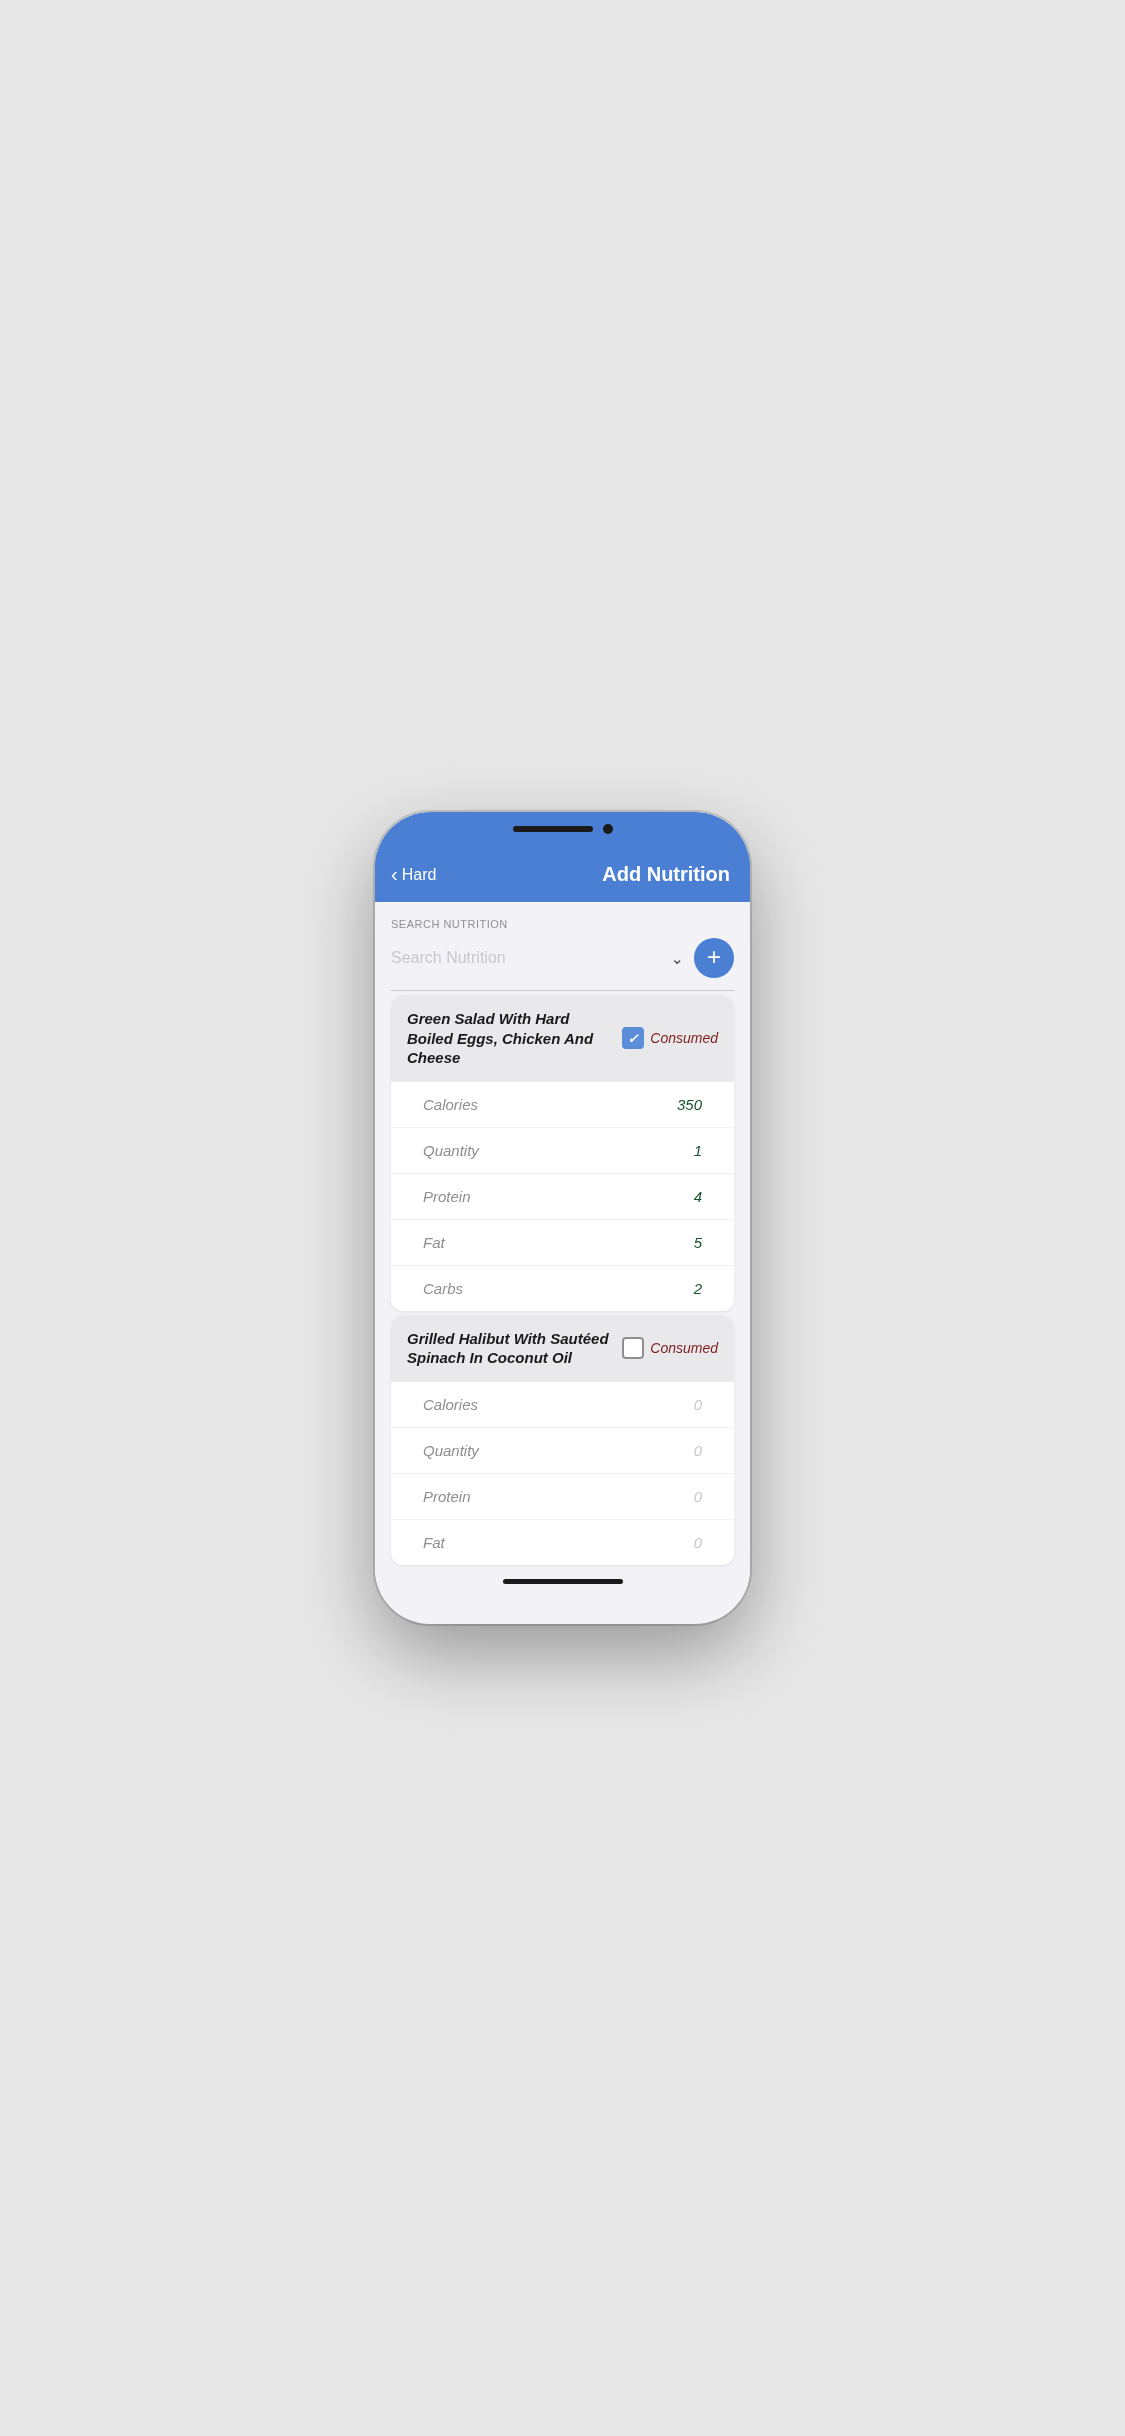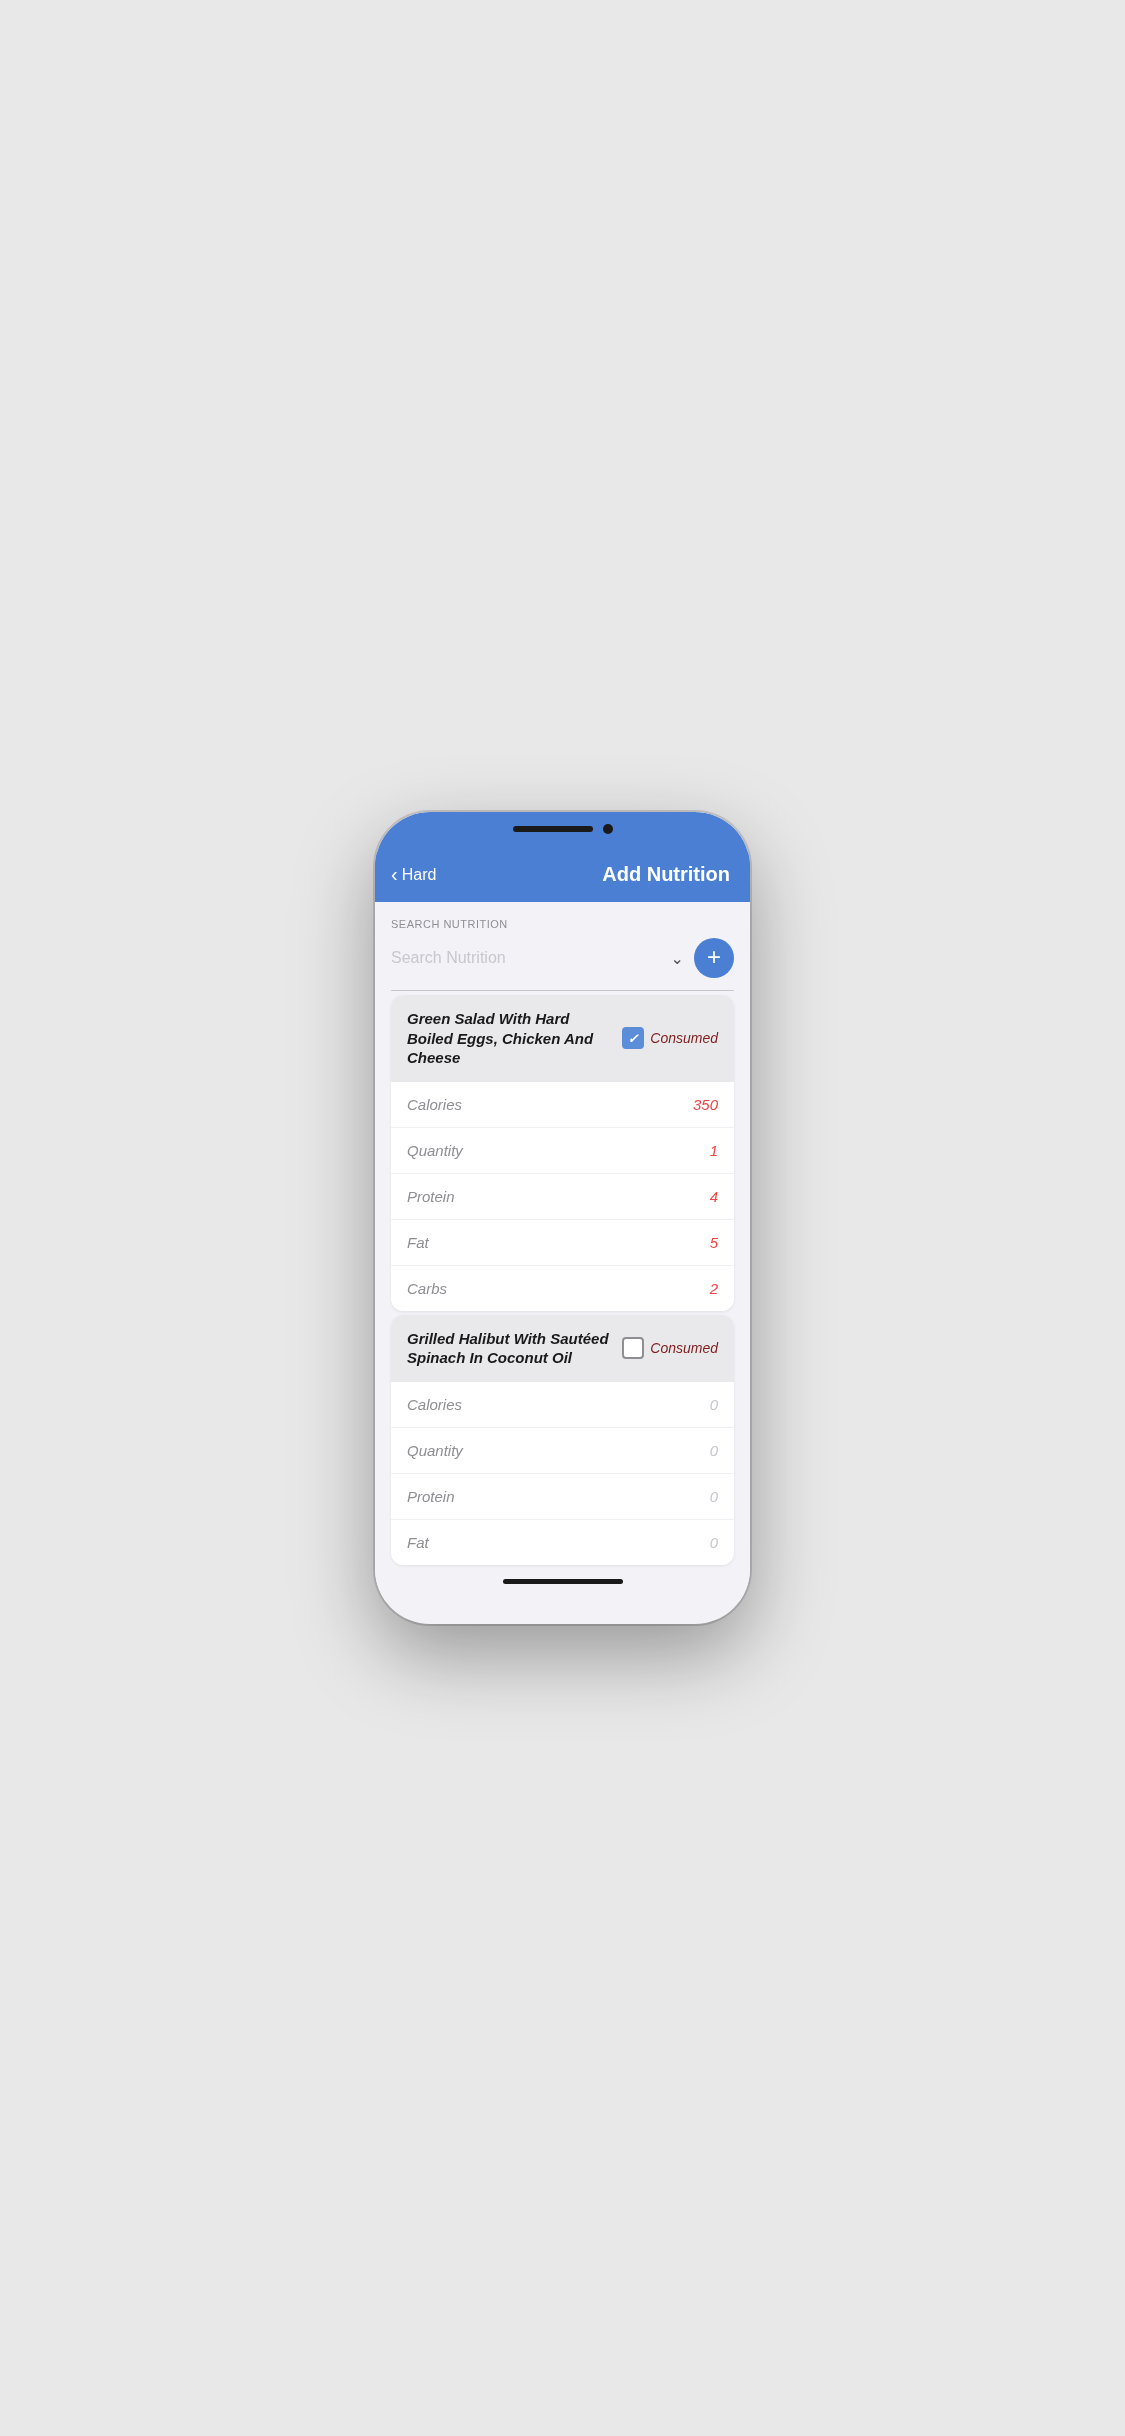--- a/index.html
+++ b/index.html
@@ -220,36 +220,36 @@
 
     .consumed-label {
       font-size: 14px;
       color: #7f1d1d;
     }
 
     .nutrition-row {
       display: flex;
       align-items: flex-start;
       justify-content: space-between;
-      padding: 14px 16px;
+      padding: 14px 32px;
       border-bottom: 1px solid #f0f0f3;
     }
 
     .nutrition-row:last-child {
       border-bottom: none;
     }
 
     .nutrition-label {
       font-size: 15px;
       color: #8e8e93;
     }
 
     .nutrition-value {
       font-size: 15px;
-      color: #ef4444;
+      color: #14532d;
     }
 
     .nutrition-value.zero {
       color: #c7c7cd;
     }
 
     .bottom-bar {
       height: 34px;
       background: #f2f2f7;
       display: flex;

